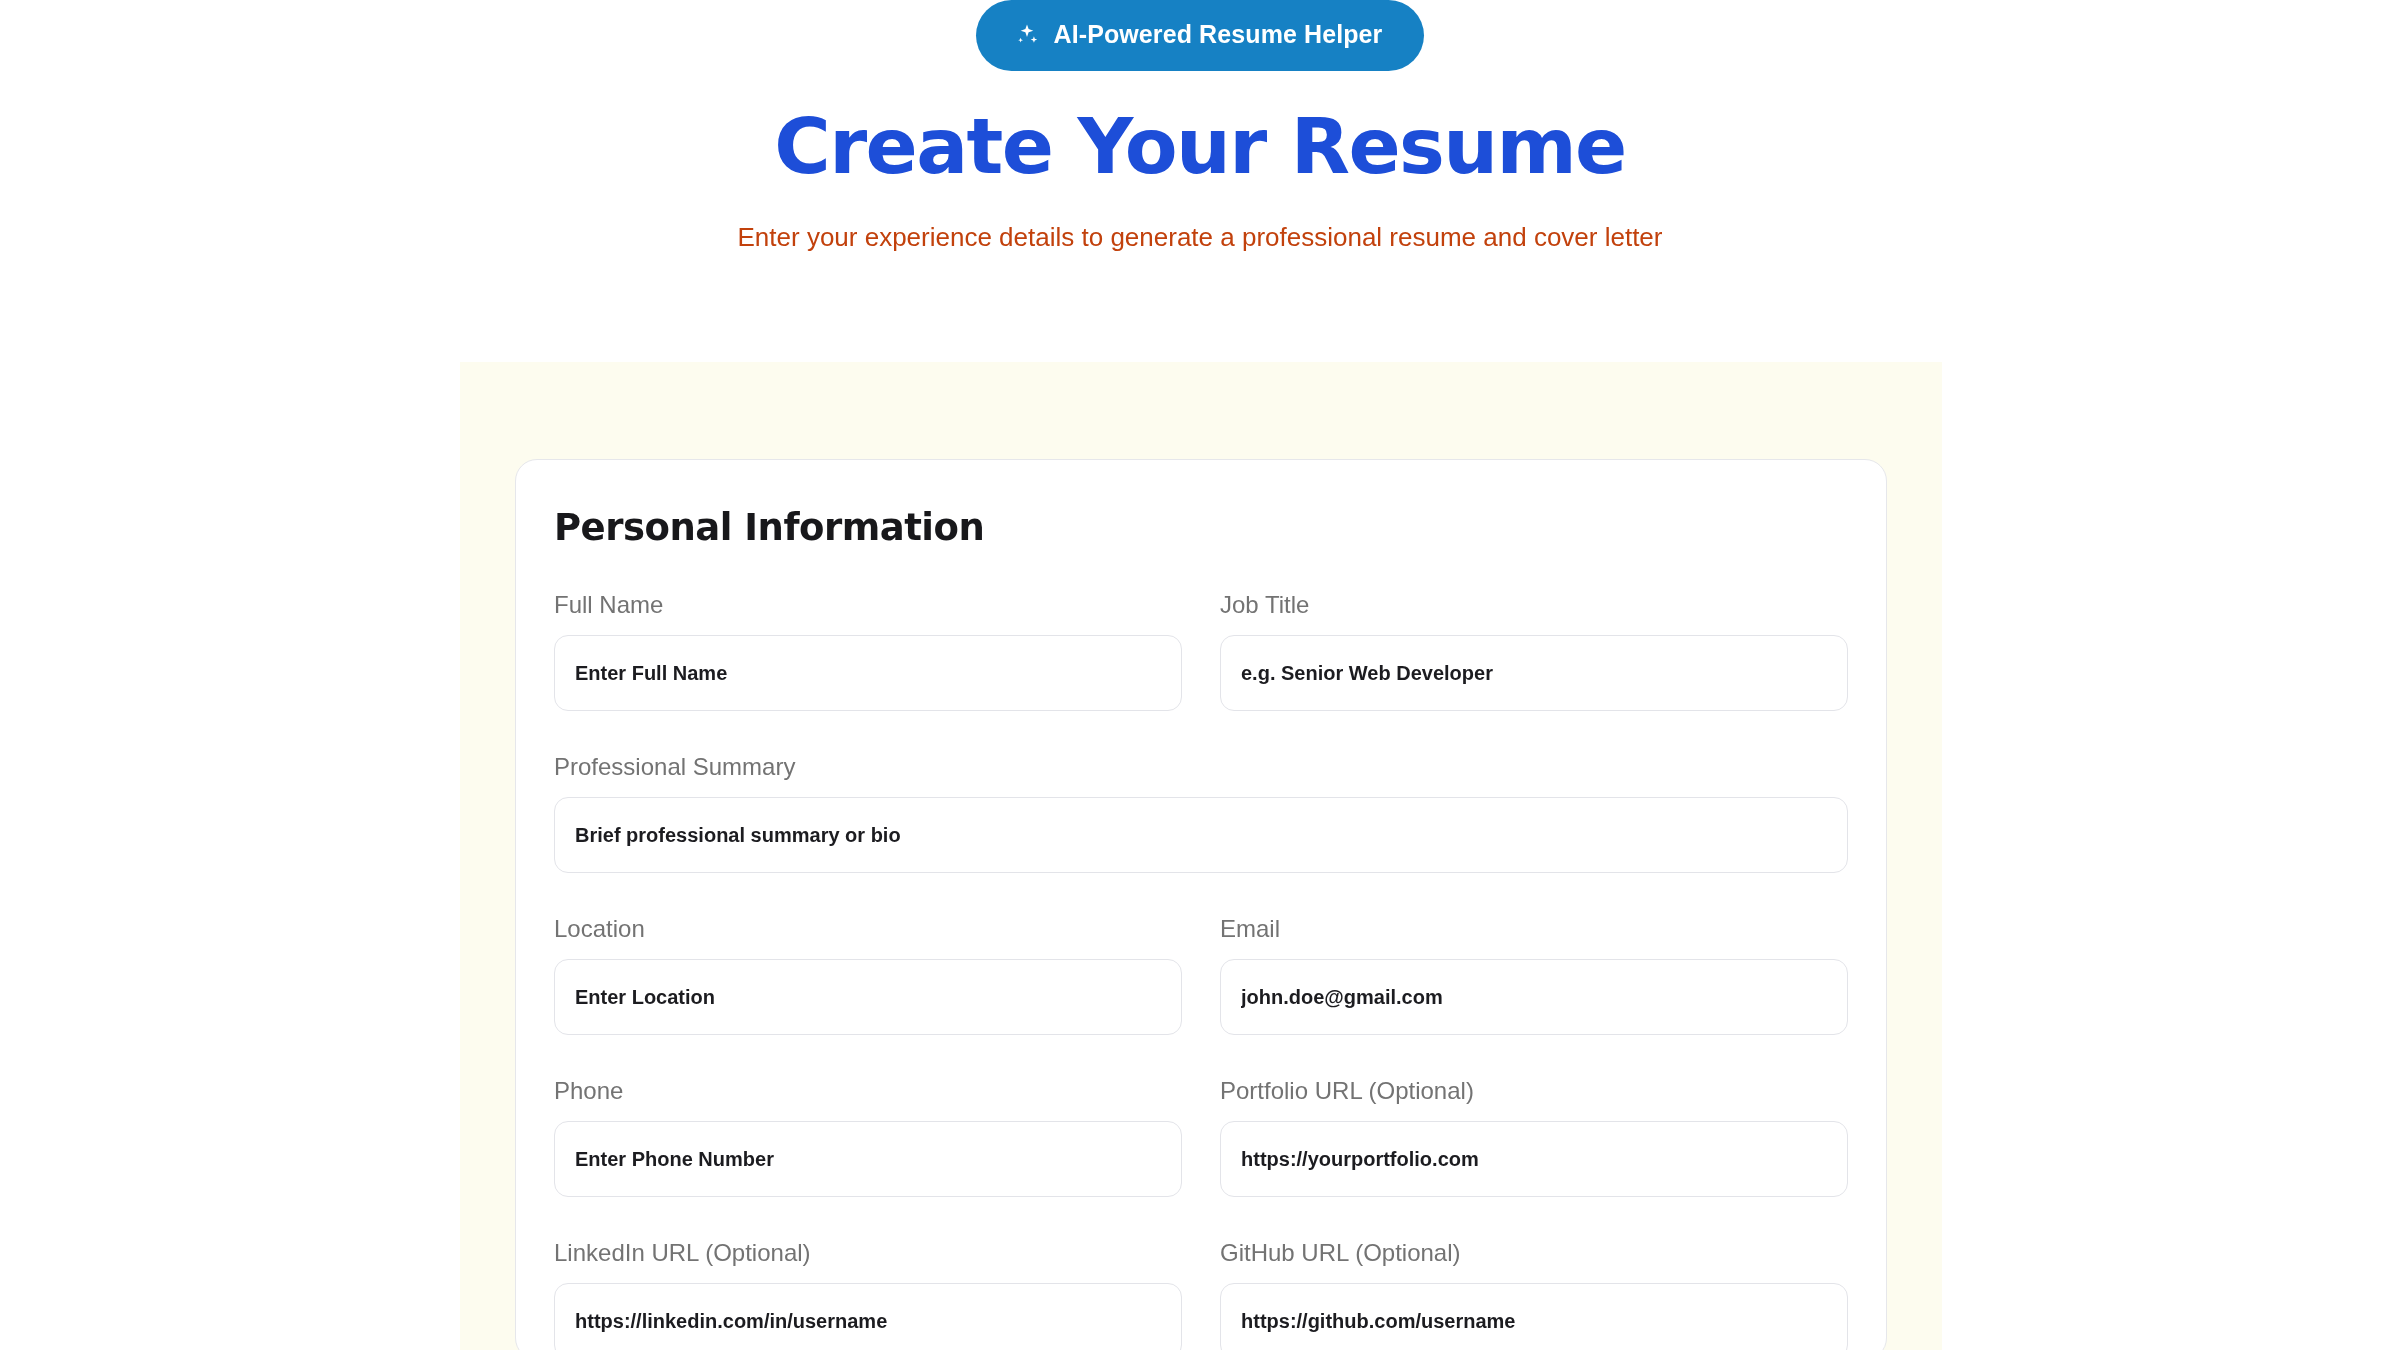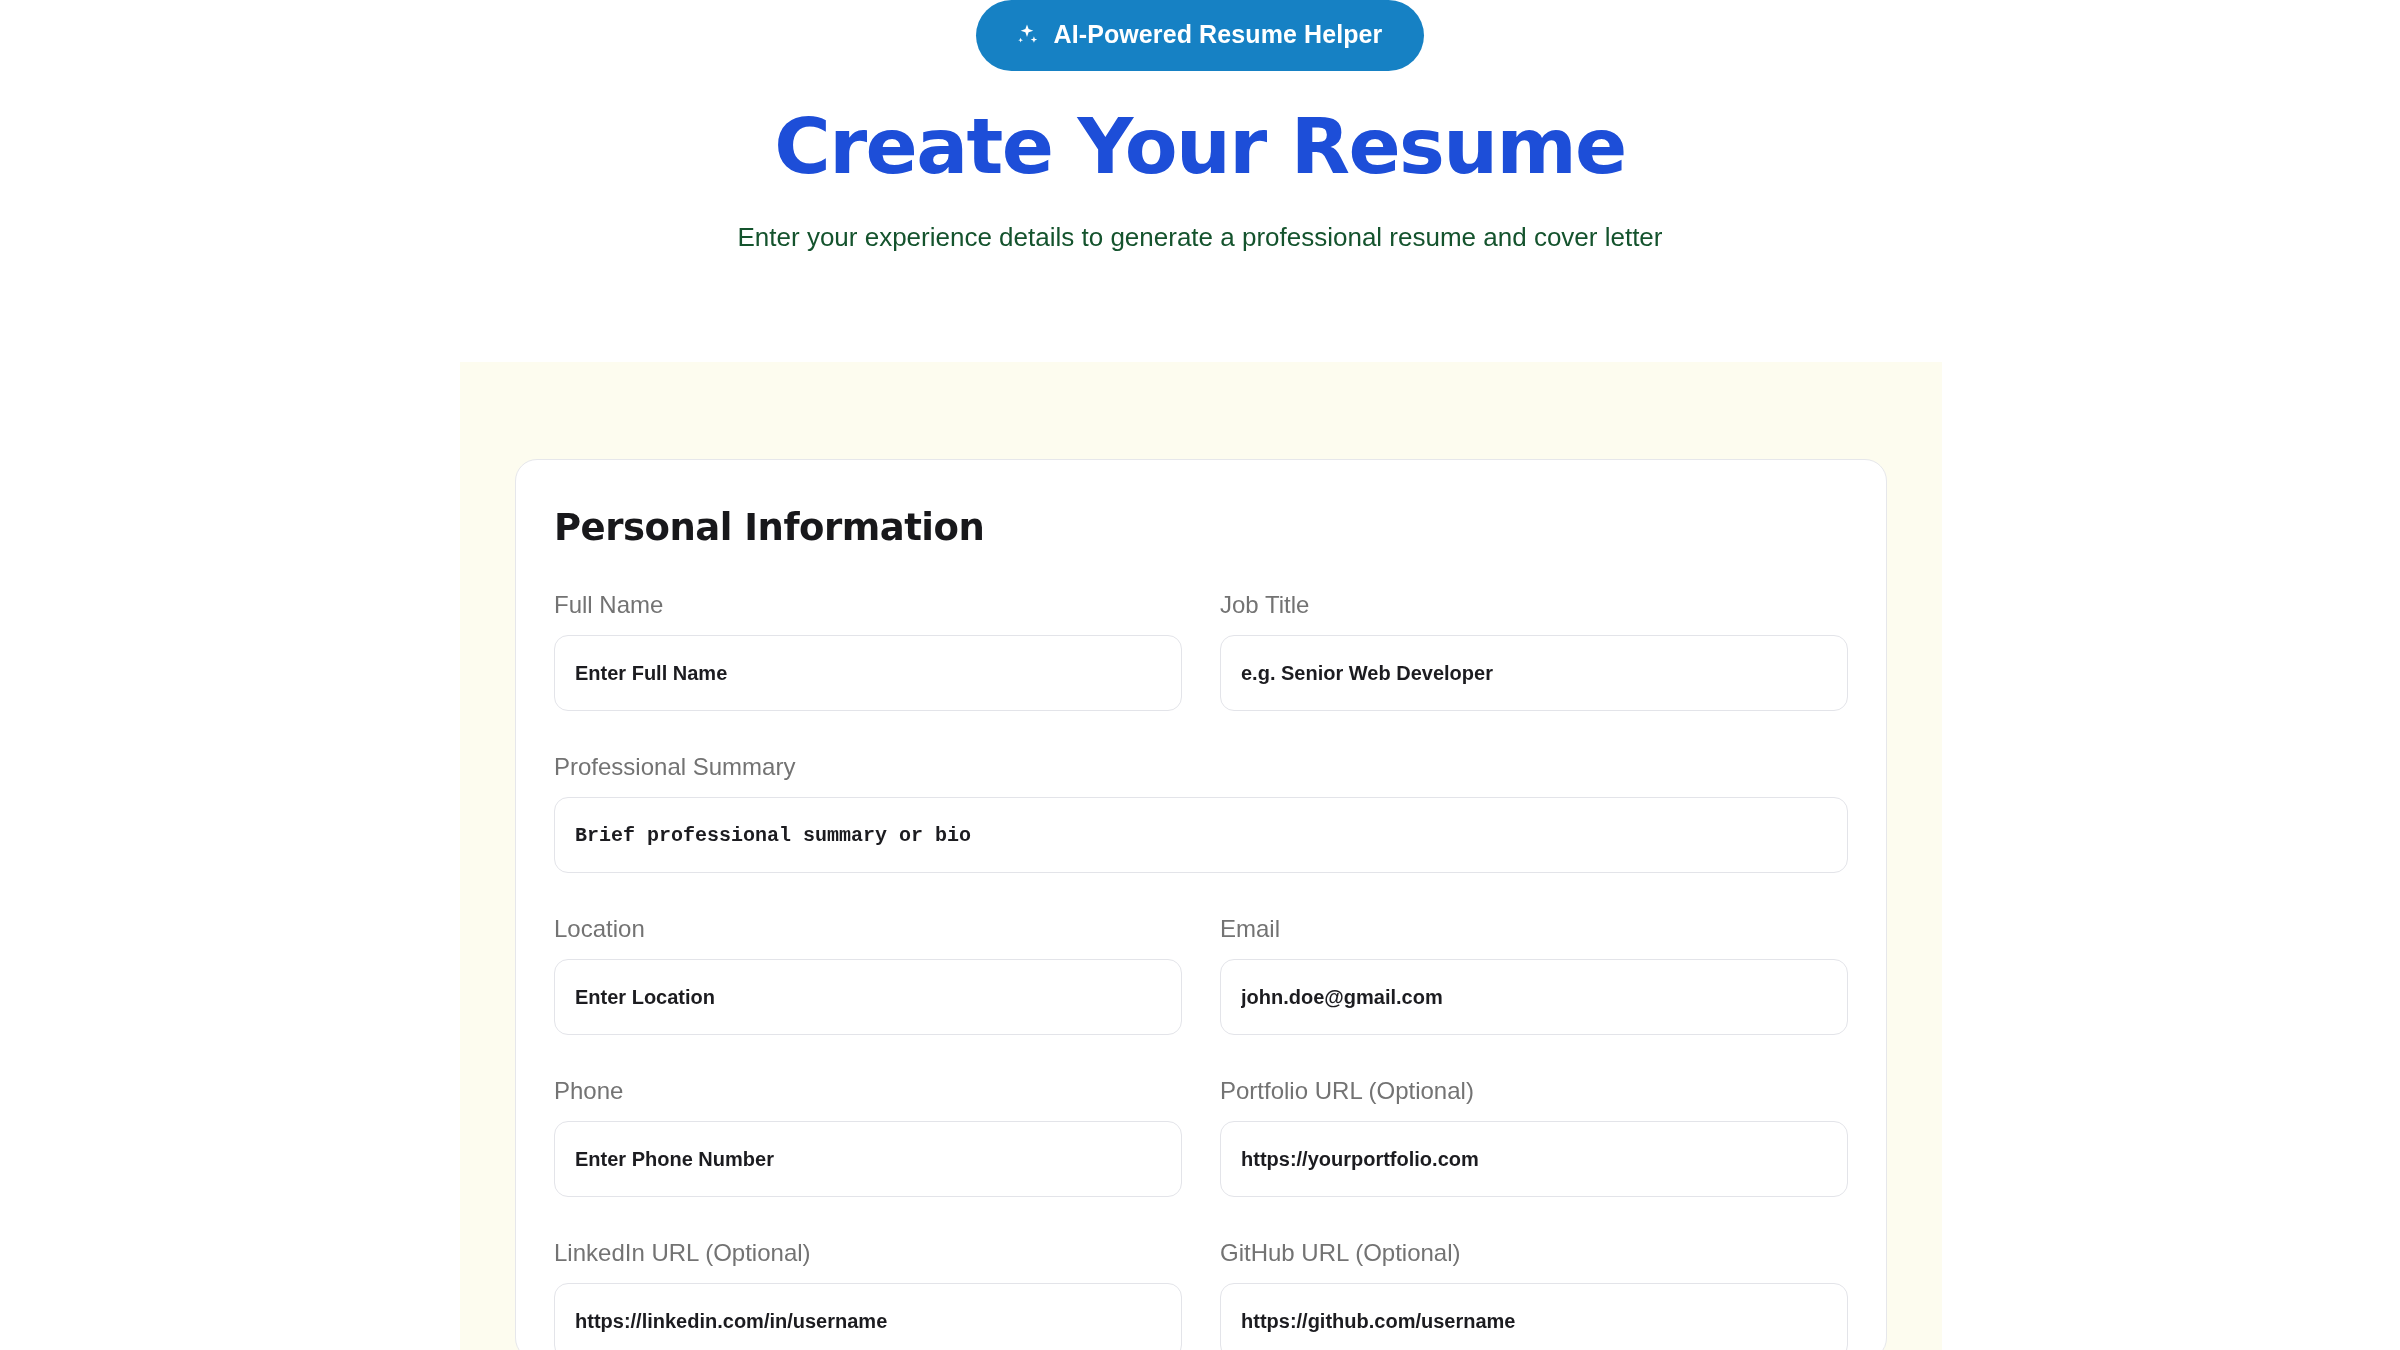--- a/index.html
+++ b/index.html
@@ -48,21 +48,21 @@
     line-height: 1.05;
     font-weight: 800;
     color: #1d4ed8;
     letter-spacing: -1.6px;
     font-family: "DejaVu Sans", sans-serif;
   }
 
   .subtitle {
     margin-top: 34px;
     font-size: 26px;
-    color: #14532d;
+    color: #c2410c;
     font-weight: 400;
   }
 
   
   .band {
     position: absolute;
     left: 460px;
     top: 362px;
     width: 1482px;
     height: 988px;
@@ -121,21 +121,20 @@
     outline: none;
   }
 
   .input::placeholder { color: #1c1c20; opacity: 1; font-weight: 700; }
 
   .textarea {
     height: 76px;
     line-height: 74px;
     overflow: hidden;
     white-space: nowrap;
-    font-family: Liberation Mono, monospace;
   }
 </style>
 </head>
 <body>
 
 <div class="page">
 
   <div class="hero">
     <button class="badge">
       <span class="spark">

